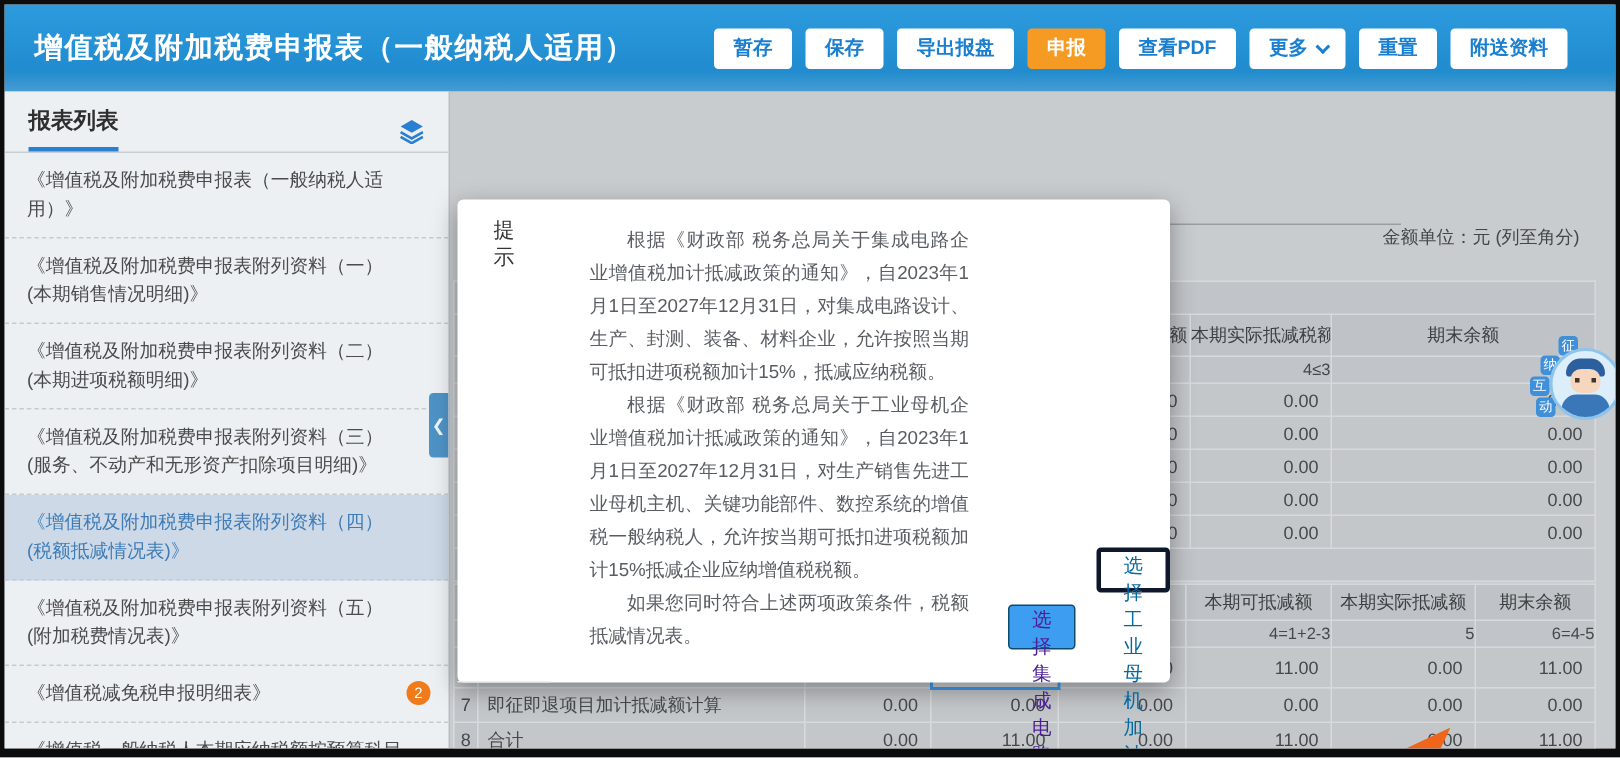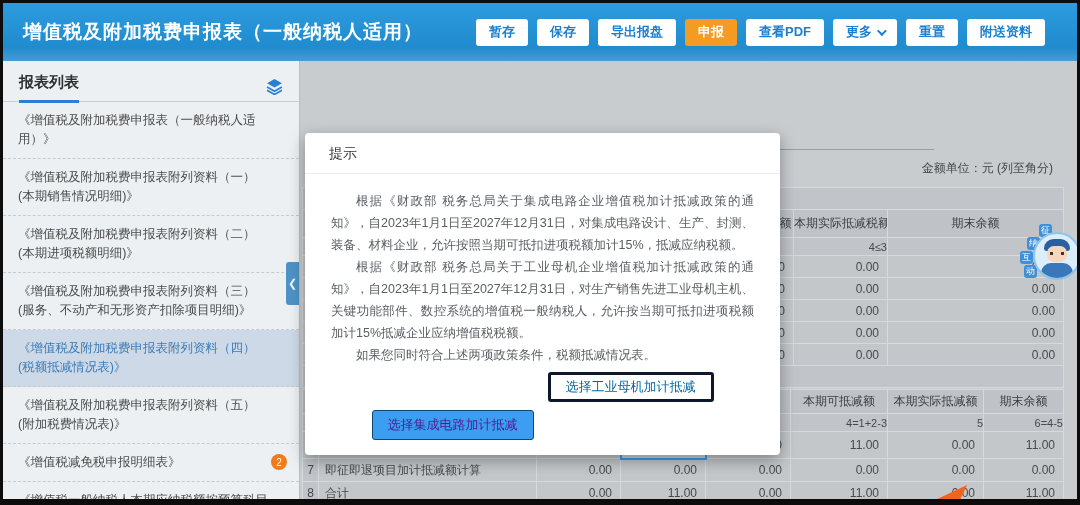--- a/index.html
+++ b/index.html
@@ -13,33 +13,33 @@
   .actions { display:flex; gap:9px; align-items:center; margin-right:18px; }
   .btn { height:27px; padding:0 13px; background:#fff; color:#1b7fd0; border:none; border-radius:3px; font-size:13px; font-weight:bold; cursor:pointer; white-space:nowrap; display:flex; align-items:center; gap:5px; font-family:inherit; }
   .btn.primary { background:#f59a23; color:#fff; }
   .chev { width:7px; height:7px; border-right:2px solid #1b7fd0; border-bottom:2px solid #1b7fd0; transform:rotate(45deg) translateY(-2px); display:inline-block; }
 
   
   .body { position:relative; display:flex; height:438px; }
 
   
   .sidebar { position:relative; width:297px; background:#edf0f3; border-right:1px solid #b9bec3; overflow:hidden; }
-  .sidebar-head { position:relative; padding:13px 16px 0 16px; border-bottom:1px solid #c9ced3; display:flex; justify-content:space-between; align-items:center; height:41px; }
+  .sidebar-head { position:relative; padding:13px 16px 0 16px; border-bottom:1px solid #c9ced3; display:flex; justify-content:space-between; align-items:flex-end; height:41px; }
   .sidebar-title { font-size:15px; font-weight:bold; color:#2f2f2f; padding-bottom:8px; border-bottom:3px solid #2a7fd0; }
   .layers-icon { margin-top:2px; }
   .report-list { }
   .report-item { position:relative; padding:9px 30px 9px 15px; font-size:12.5px; line-height:19px; color:#4b4b4b; border-bottom:1px dashed #c6cbd1; cursor:pointer; }
   .report-item.selected { background:#cdd9e6; color:#3d7cb8; }
   .badge { position:absolute; right:12px; top:10px; width:16px; height:16px; border-radius:50%; background:#ef7b1a; color:#fff; font-size:10px; display:flex; align-items:center; justify-content:center; }
   .collapse-handle { position:absolute; right:0; top:201px; width:13px; height:43px; background:#4e93c6; border-radius:3px 0 0 3px; color:#eaf4fb; font-size:11px; display:flex; align-items:center; justify-content:center; cursor:pointer; }
 
   
   .main { position:relative; flex:1; background:#c9cccf; overflow:hidden; }
   .main-title { position:absolute; top:24px; left:0; width:100%; text-align:center; font-size:15px; font-weight:bold; color:#36393c; }
-  .unit-label { position:absolute; top:99px; right:24px; font-size:12px; color:#44474a; }
+  .unit-label { position:absolute; top:89px; right:24px; font-size:12px; color:#44474a; }
   .hline { position:absolute; top:88px; left:402px; width:232px; height:1px; background:#999da0; }
 
   table.grid { position:absolute; border-collapse:collapse; table-layout:fixed; }
   table.grid td { border:1px solid #d7dadd; background:#c4c7ca; font-size:12px; color:#46494c; overflow:hidden; white-space:nowrap; }
   table.grid td.hdr { background:#bfc2c6; text-align:center; color:#3c4043; }
   table.grid td.frm { background:#c1c4c8; text-align:right; font-size:11px; height:18px; }
   table.grid td.val { text-align:right; padding-right:8px; }
   table.grid td.band { height:22px; background:#c1c4c8; }
   table.grid td.num { text-align:center; background:#c1c4c8; }
   table.grid td.lbl { padding-left:6px; }
@@ -60,21 +60,21 @@
   .chip.c1 { left:12px; top:13px; }
   .chip.c2 { left:5px; top:27px; }
   .chip.c3 { left:9px; top:41px; }
   .avatar { position:absolute; left:18px; top:8px; width:48px; height:48px; border-radius:50%; background:#ddeefb; border:2px solid #8ec4ec; overflow:hidden; }
   .hat { position:absolute; left:9px; top:5px; width:26px; height:12px; background:#2c5f9e; border-radius:12px 12px 3px 3px; }
   .face { position:absolute; left:12px; top:12px; width:20px; height:16px; background:#f6d7bd; border-radius:7px; }
   .eyes { position:absolute; left:15px; top:18px; width:14px; height:3px; border-left:3px solid #40342c; border-right:3px solid #40342c; }
   .suit { position:absolute; left:6px; top:29px; width:32px; height:18px; background:#3a77b8; border-radius:10px 10px 0 0; }
 
   
-  .modal { position:absolute; left:302px; top:130px; width:475px; height:322px; background:#fff; border-radius:4px; box-shadow:0 5px 16px rgba(0,0,0,.35); z-index:10; display:flex; flex-direction:column; }
+  .modal { position:absolute; left:302px; top:130px; width:475px; height:322px; background:#fff; border-radius:4px; box-shadow:0 5px 16px rgba(0,0,0,.35); z-index:10; display:flex; }
   .modal-title { padding:12px 24px 10px 24px; font-size:14px; color:#333; border-bottom:1px solid #ececec; }
   .modal-body { padding:16px 26px 6px 26px; }
   .modal-body p { text-indent:2em; font-size:12.5px; line-height:22px; color:#5a5e63; text-align:justify; }
   .modal-actions { margin-top:auto; display:flex; justify-content:center; gap:14px; padding-bottom:22px; }
   .m-btn { height:30px; padding:0 15px; border-radius:3px; font-size:13px; cursor:pointer; font-family:inherit; }
   .m-btn.primary { background:#3d9df0; border:1px solid #0c4a6e; color:#4c1d95;margin-top:38px; }
   .m-btn.ghost { background:#fff; border:3px solid #0f172a; color:#0369a1; }
 </style>
 </head>
 <body>

